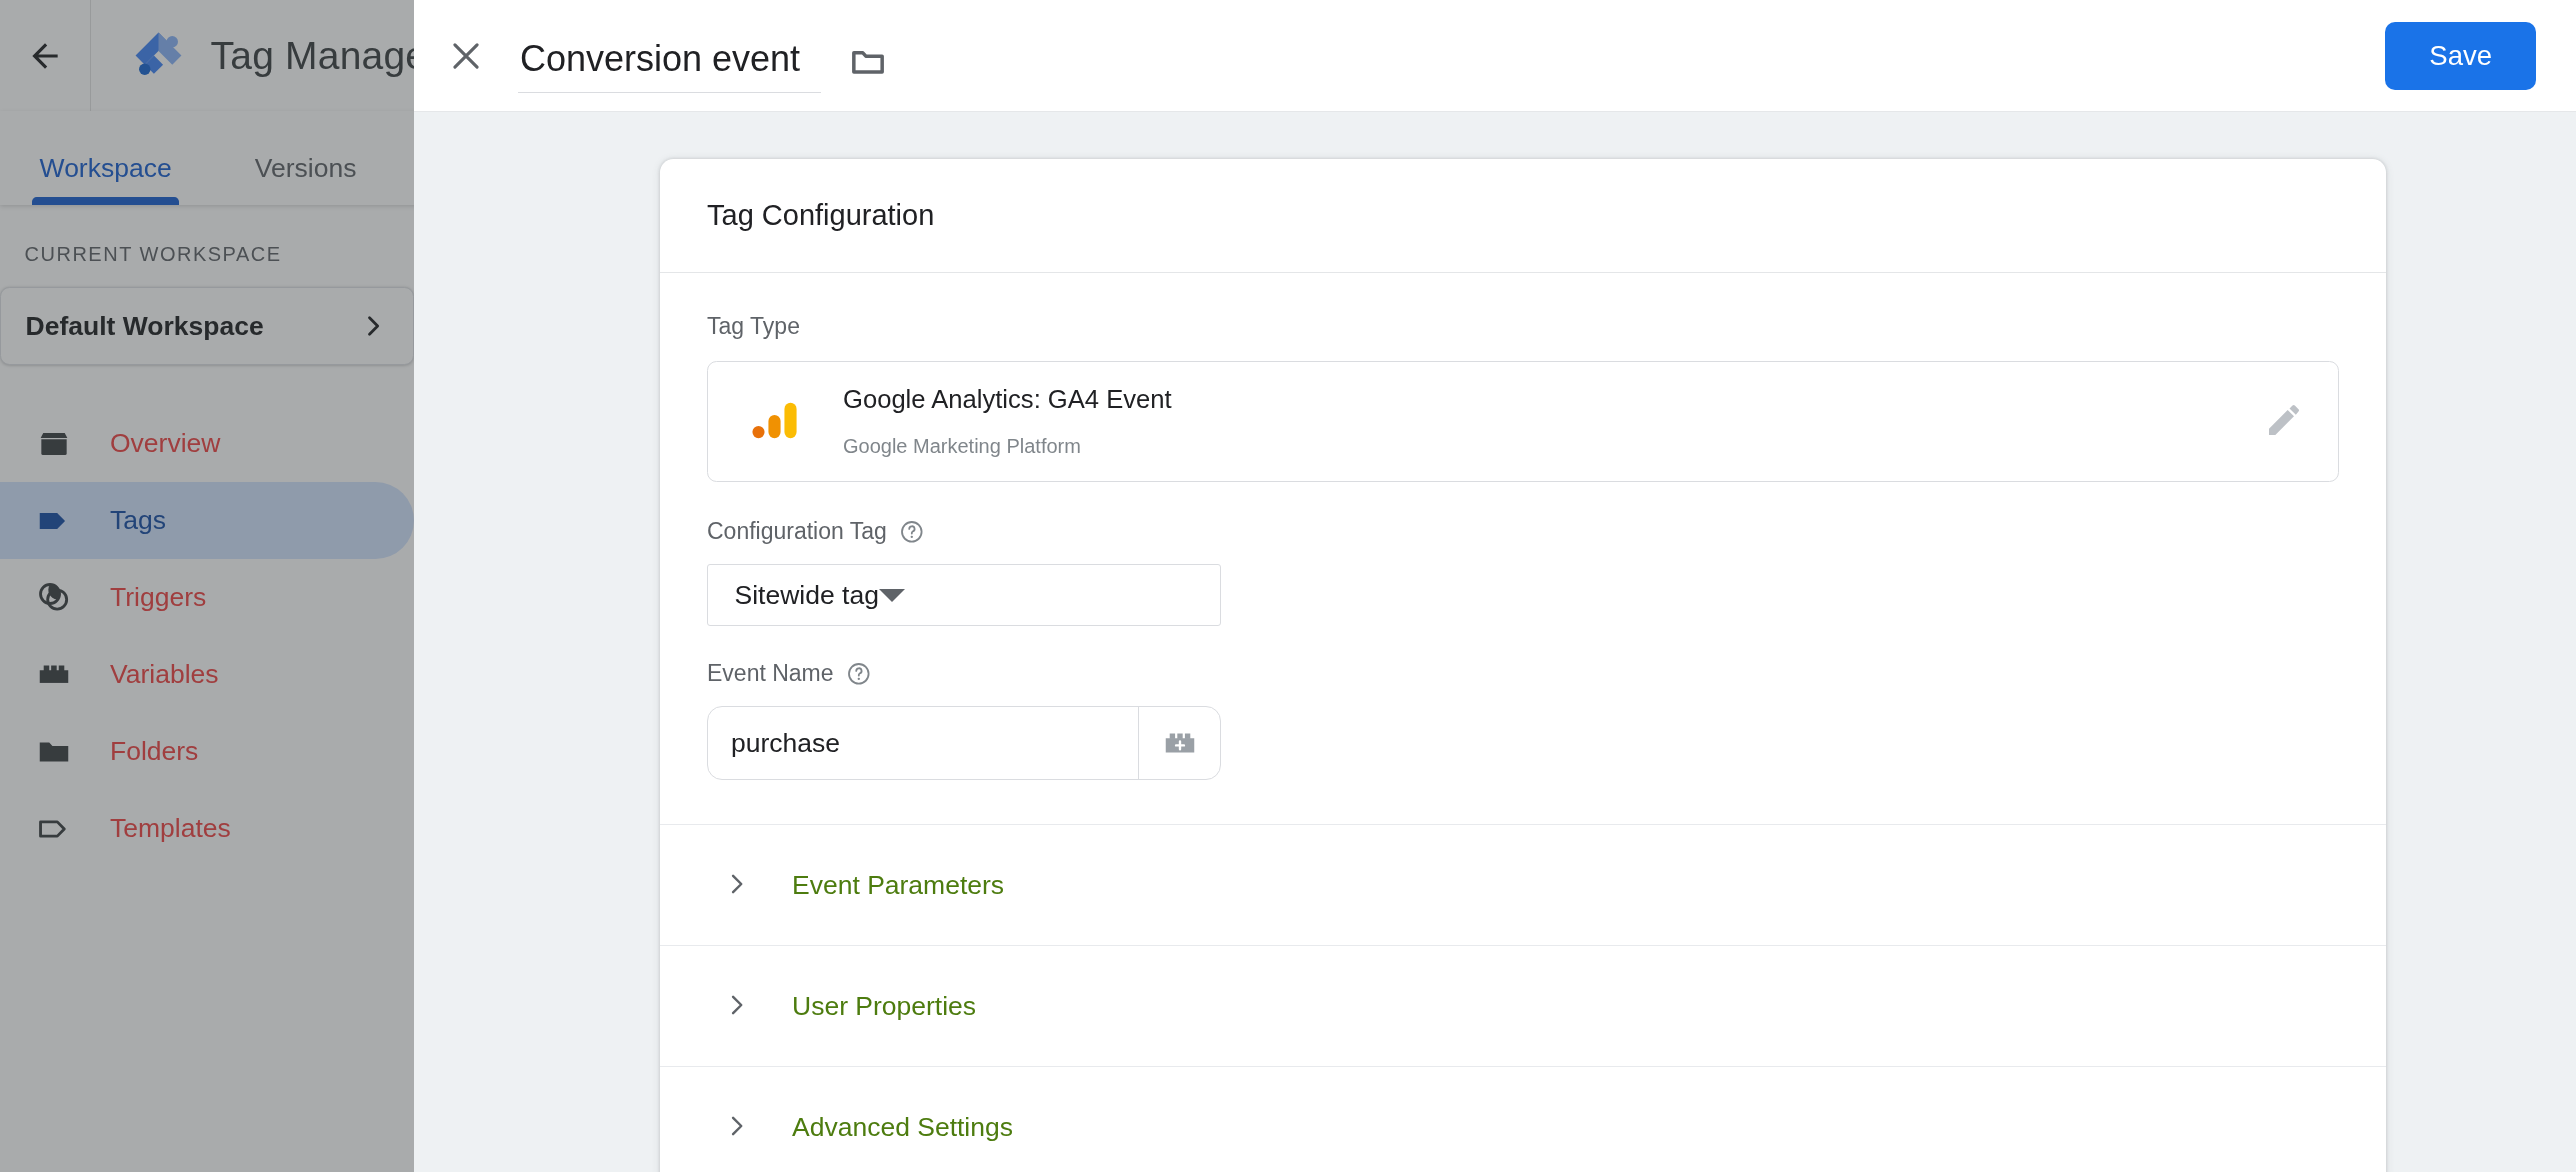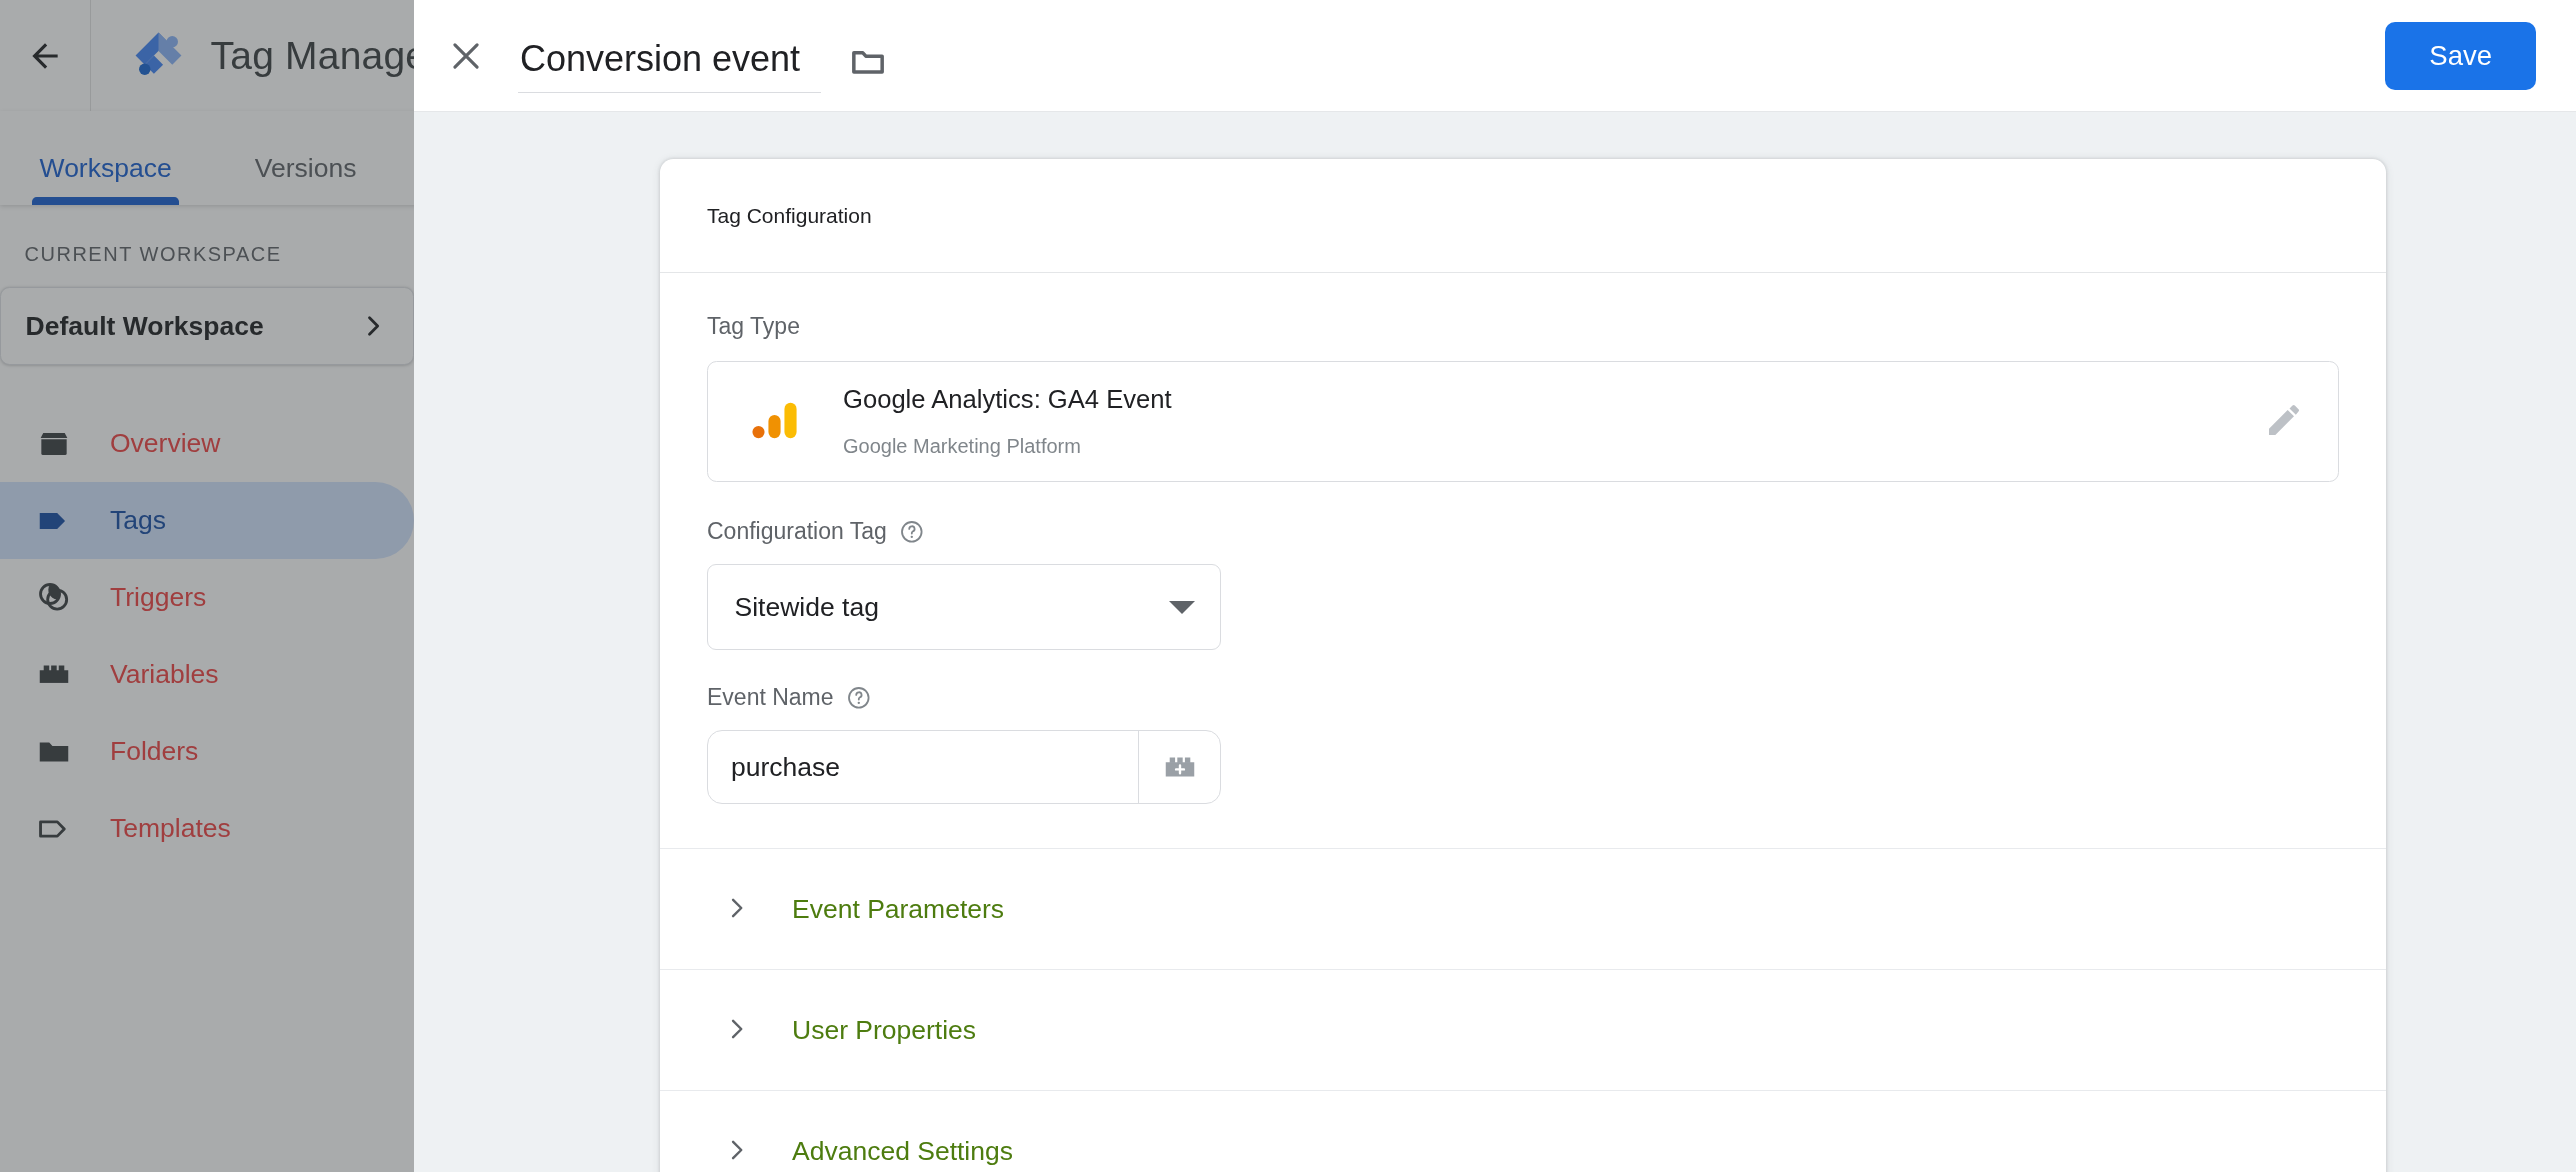--- a/index.html
+++ b/index.html
@@ -212,21 +212,21 @@
     border-radius: 13.3px;
     box-shadow: 0 0.9px 3.8px rgba(60,64,67,.22), 0 1.9px 9.5px rgba(60,64,67,.1);
   }
 
   .card-head {
     height: 114px;
     display: flex;
     align-items: center;
     padding-left: 47px;
     border-bottom: 0.9px solid #e4e6e8;
-    font-size: 21px;
+    font-size: 29px;
     color: #202124;
   }
 
   .card-section { padding: 0 47px; }
 
   .field-label {
     font-size: 23px;
     color: #5f6368;
     display: flex;
     align-items: center;
@@ -258,27 +258,27 @@
     margin-bottom: 21px;
   }
   .tagtype-vendor {
     font-size: 20px;
     color: #80868b;
   }
 
   .select-box {
     margin-top: 19px;
     width: 514px;
-    height: 86px;
+    height: 62px;
     border: 0.9px solid #dadce0;
-    border-radius: 9px;
+    border-radius: 3px;
     display: flex;
     align-items: center;
     padding: 0 24.6px 0 26.5px;
-    justify-content: space-between;
+    justify-content: flex-start;
   }
   .select-value { font-size: 26.5px; color: #202124; }
 
   .caret {
     width: 0; height: 0;
     border-left: 13.3px solid transparent;
     border-right: 13.3px solid transparent;
     border-top: 13.3px solid #5f6368;
   }
 

